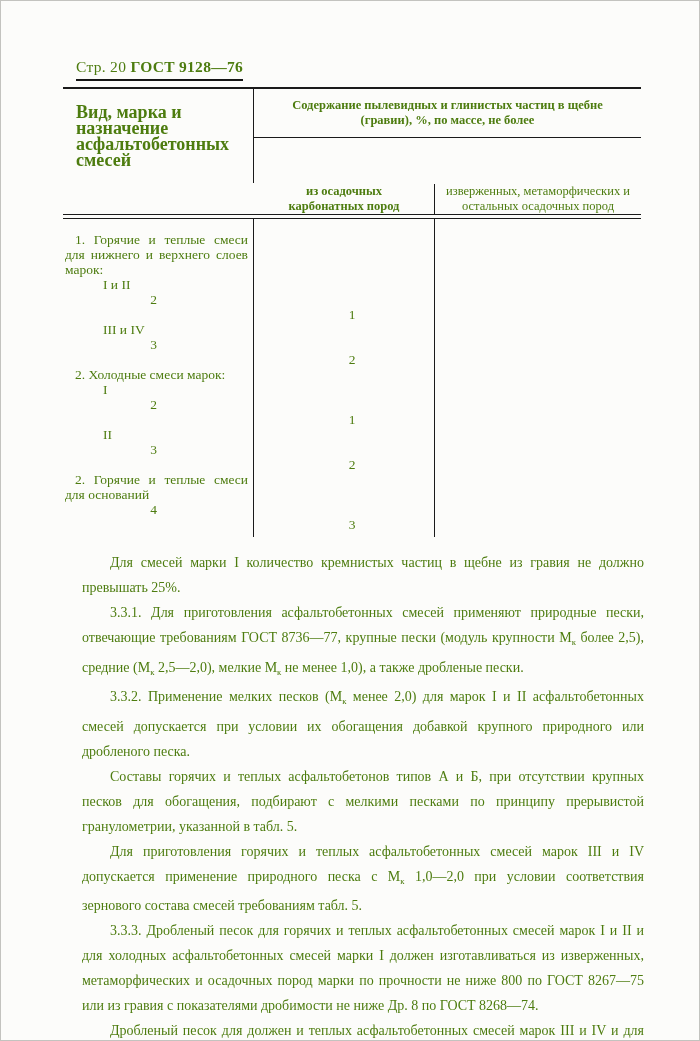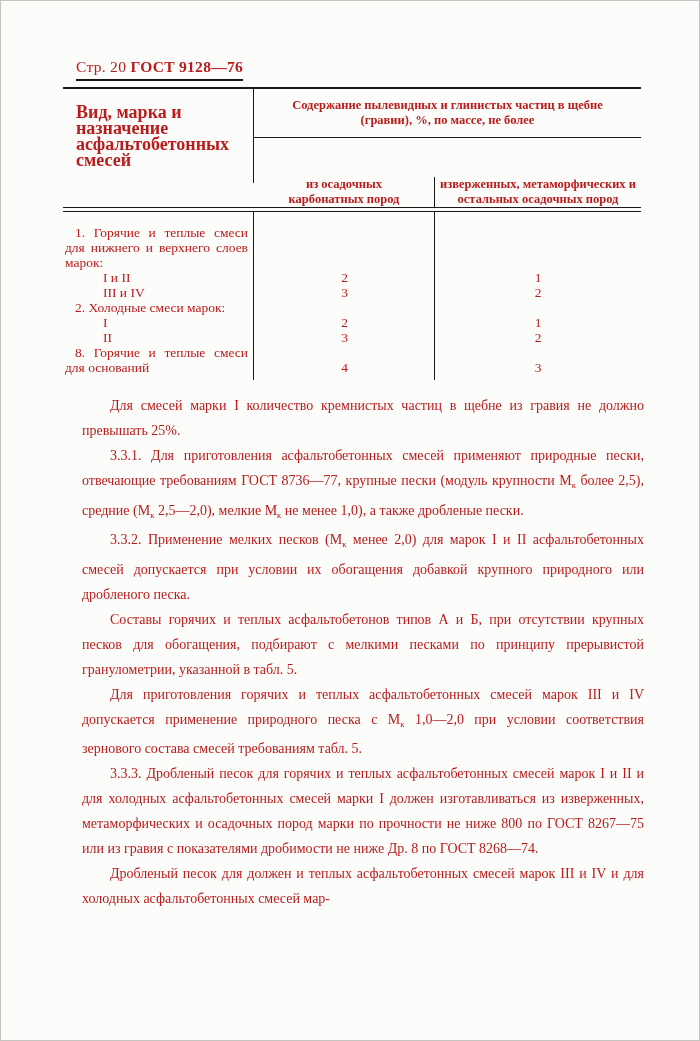--- a/index.html
+++ b/index.html
@@ -5,21 +5,21 @@
   html, body { margin: 0; padding: 0; background: #888; }
   .page {
     position: relative;
     width: 700px; height: 1041px;
     margin: 0 auto;
     background: #fcfcfa;
     box-sizing: border-box;
     border: 1px solid #c3c3bf;
     overflow: hidden;
     font-family: "Liberation Serif", "DejaVu Serif", serif;
-    color: #b91c1c;
+    color: #4d7c0f;
   }
 
   
   .running-head {
     margin: 57px 0 0 75px;
     font-size: 15.5px;
     display: inline-block;
     padding-bottom: 3px;
     border-bottom: 2.5px solid #151515;
     letter-spacing: 0.3px;
@@ -39,54 +39,54 @@
   .tbl { margin: 6px 0 0 62px; width: 578px; }
   .tbl-head { display: flex; border-top: 2px solid #1a1a1a; }
   .th-left {
     width: 191px; box-sizing: border-box;
     border-right: 1.5px solid #1a1a1a;
     display: flex; align-items: center;
     padding: 0 10px 0 13px;
     font-weight: 700; font-size: 18px; line-height: 16px;
     height: 94px;
   }
-  .th-right { flex: 1; display: flex; flex-direction: column; }
+  .th-right { flex: 1; display: flex; flex-direction: column; gap: 7px; }
   .th-span {
     height: 49px; box-sizing: border-box;
     border-bottom: 1.5px solid #1a1a1a;
     display: flex; align-items: center; justify-content: center;
     text-align: center;
     font-weight: 700; font-size: 12.5px; line-height: 15px;
     padding: 0 26px;
   }
   .th-sub { flex: 1; display: flex; margin-top: 39px; }
   .th-sub1 {
     width: 181px; box-sizing: border-box;
     border-right: 1.5px solid #1a1a1a;
     display: flex; align-items: center; justify-content: center;
     text-align: center; font-weight: 700; font-size: 12.5px; line-height: 15px;
     padding: 0 14px;
   }
   .th-sub2 {
     flex: 1;
     display: flex; align-items: center; justify-content: center;
-    text-align: center; font-weight: 700; font-size: 12.5px; line-height: 15px;
+    text-align: center; font-weight: 400; font-size: 12.5px; line-height: 15px;
     padding: 0 2px;
   }
   .dbl-rule { height: 3px; border-top: 1px solid #1a1a1a; border-bottom: 1.5px solid #1a1a1a; }
 
   .tbl-body {
     position: relative;
     padding: 13px 0 5px;
     font-size: 13.5px; line-height: 15px;
   }
   .vline { position: absolute; top: 0; bottom: 0; width: 1.5px; background: #1a1a1a; }
   .vline.v1 { left: 189.5px; }
   .vline.v2 { left: 370.5px; }
-  .trow { display: flex; }
+  .trow { display: flex; flex-direction: column; }
   .trow .lbl { width: 191px; box-sizing: border-box; padding: 0 6px 0 2px; }
   .trow .lbl.para { text-align: justify; text-indent: 10px; }
   .trow .lbl.item { padding-left: 40px; }
   .trow .c1 { width: 181px; display: flex; justify-content: center; align-items: flex-end; }
   .trow .c2 { flex: 1; display: flex; justify-content: center; align-items: flex-end; }
 
   
   .content {
     margin: 13px 55px 0 81px;
     font-size: 14px; line-height: 25px;
@@ -146,21 +146,21 @@
         <div class="lbl item">I</div>
         <div class="c1">2</div>
         <div class="c2">1</div>
       </div>
       <div class="trow">
         <div class="lbl item">II</div>
         <div class="c1">3</div>
         <div class="c2">2</div>
       </div>
       <div class="trow">
-        <div class="lbl para">8. Горячие и теплые смеси для оснований</div>
+        <div class="lbl para">2. Горячие и теплые смеси для оснований</div>
         <div class="c1">4</div>
         <div class="c2">3</div>
       </div>
     </div>
   </div>
 
   <div class="content">
     <p>Для смесей марки I количество кремнистых частиц в щебне из гравия не должно превышать 25%.</p>
     <p>3.3.1. Для приготовления асфальтобетонных смесей применяют природные пески, отвечающие требованиям ГОСТ 8736—77, крупные пески (модуль крупности М<sub>к</sub> более 2,5), средние (М<sub>к</sub> 2,5—2,0), мелкие М<sub>к</sub> не менее 1,0), а также дробленые пески.</p>
     <p>3.3.2. Применение мелких песков (М<sub>к</sub> менее 2,0) для марок I и II асфальтобетонных смесей допускается при условии их обогащения добавкой крупного природного или дробленого песка.</p>

